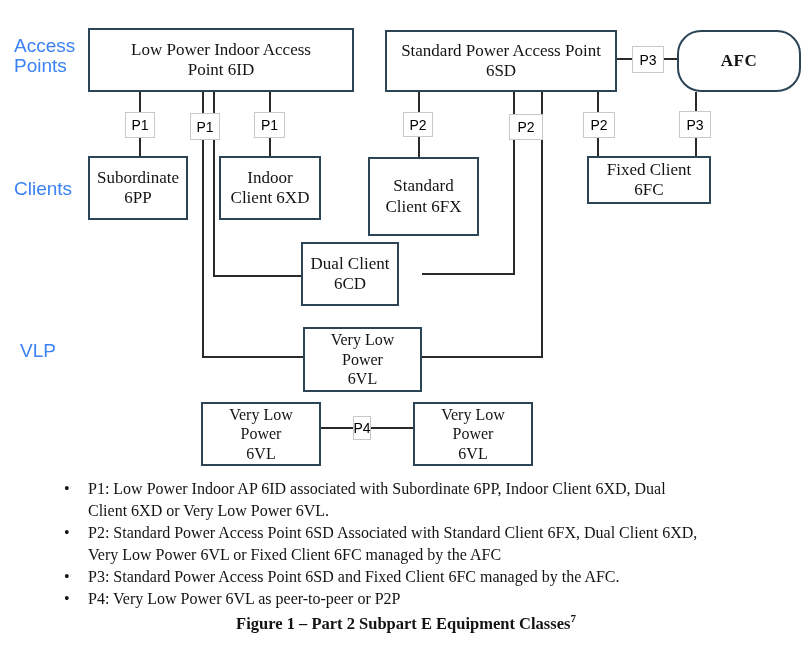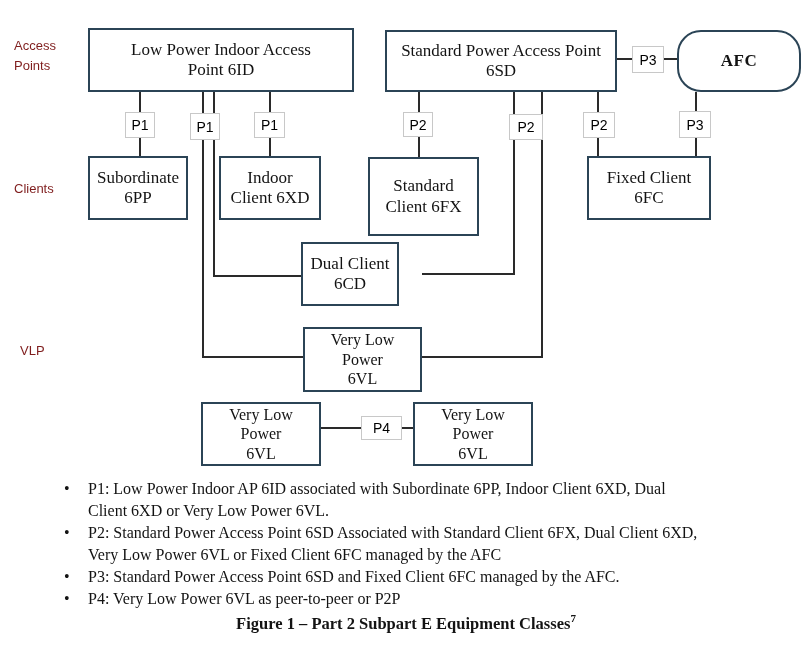--- a/index.html
+++ b/index.html
@@ -36,22 +36,22 @@
     color:#000000;
     z-index:2;
   }
   
   .vline{position:absolute;width:2px;background:var(--line,#2a2a2a);z-index:1;}
   .hline{position:absolute;height:2px;background:var(--line,#2a2a2a);z-index:1;}
   
   .rowlabel{
     position:absolute;
     font-family:"Liberation Sans", sans-serif;
-    font-size:13px;line-height:20px;
-    color:#7f1d1d;
+    font-size:19px;line-height:20px;
+    color:#3b82f6;
     white-space:pre-line;
     z-index:3;
   }
   
   .bullets{
     position:absolute;left:60px;top:478px;width:740px;
     list-style:none;margin:0;padding:0;
     font-size:16px;line-height:22px;
   }
   .bullet{display:flex;align-items:flex-start;}
@@ -92,34 +92,34 @@
   <div class="hline" style="left:321px;top:427px;width:92px;"></div>
 
   <div class="pbox" style="left:125px;top:112px;width:30px;height:26px;">P1</div>
   <div class="pbox" style="left:190px;top:113px;width:30px;height:27px;">P1</div>
   <div class="pbox" style="left:254px;top:112px;width:31px;height:26px;">P1</div>
   <div class="pbox" style="left:403px;top:112px;width:30px;height:25px;">P2</div>
   <div class="pbox" style="left:509px;top:114px;width:34px;height:26px;">P2</div>
   <div class="pbox" style="left:583px;top:112px;width:32px;height:26px;">P2</div>
   <div class="pbox" style="left:632px;top:46px;width:32px;height:27px;">P3</div>
   <div class="pbox" style="left:679px;top:111px;width:32px;height:27px;">P3</div>
-  <div class="pbox" style="left:353px;top:416px;width:41px;height:24px;margin-left:8px;">P4</div>
+  <div class="pbox" style="left:353px;top:416px;width:18px;height:24px;">P4</div>
 
   <div class="box" style="left:88px;top:28px;width:266px;height:64px;">Low Power Indoor Access
 Point 6ID</div>
   <div class="box" style="left:385px;top:30px;width:232px;height:62px;">Standard Power Access Point
 6SD</div>
   <div class="box bold" style="left:677px;top:30px;width:124px;height:62px;border-radius:24px;">AFC</div>
   <div class="box" style="left:88px;top:156px;width:100px;height:64px;">Subordinate
 6PP</div>
   <div class="box" style="left:219px;top:156px;width:102px;height:64px;">Indoor
 Client 6XD</div>
   <div class="box" style="left:368px;top:157px;width:111px;height:79px;">Standard
 Client 6FX</div>
-  <div class="box" style="left:587px;top:156px;width:124px;height:64px;">Fixed Client
+  <div class="box" style="left:587px;top:156px;width:124px;height:48px;">Fixed Client
 6FC</div>
   <div class="box" style="left:301px;top:242px;width:98px;height:64px;">Dual Client
 6CD</div>
   <div class="box" style="left:303px;top:327px;width:119px;height:65px;font-size:16px;line-height:19.5px;">Very Low
 Power
 6VL</div>
   <div class="box" style="left:201px;top:402px;width:120px;height:64px;font-size:16px;line-height:19.5px;">Very Low
 Power
 6VL</div>
   <div class="box" style="left:413px;top:402px;width:120px;height:64px;font-size:16px;line-height:19.5px;">Very Low

